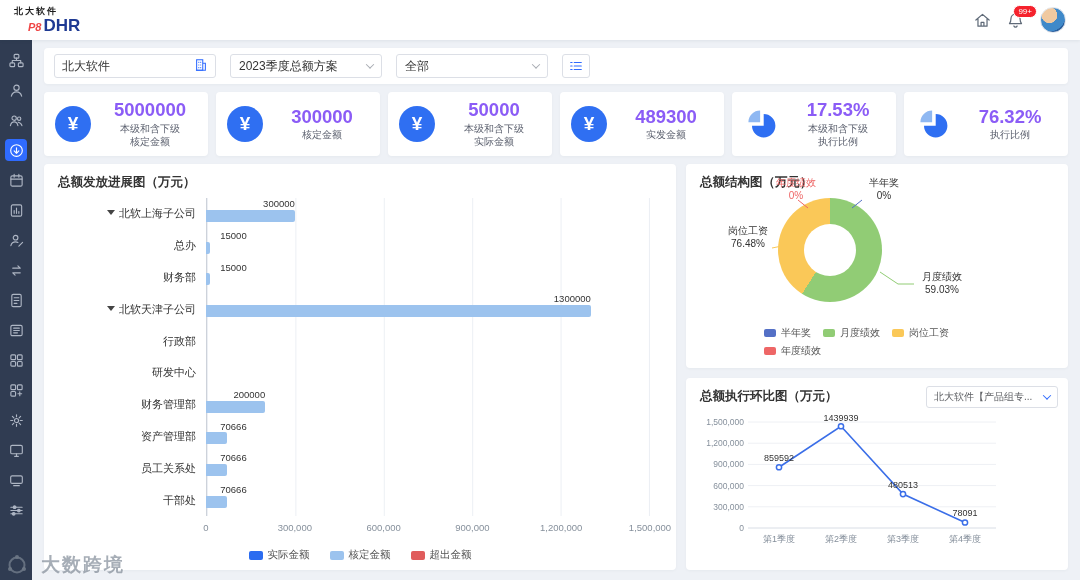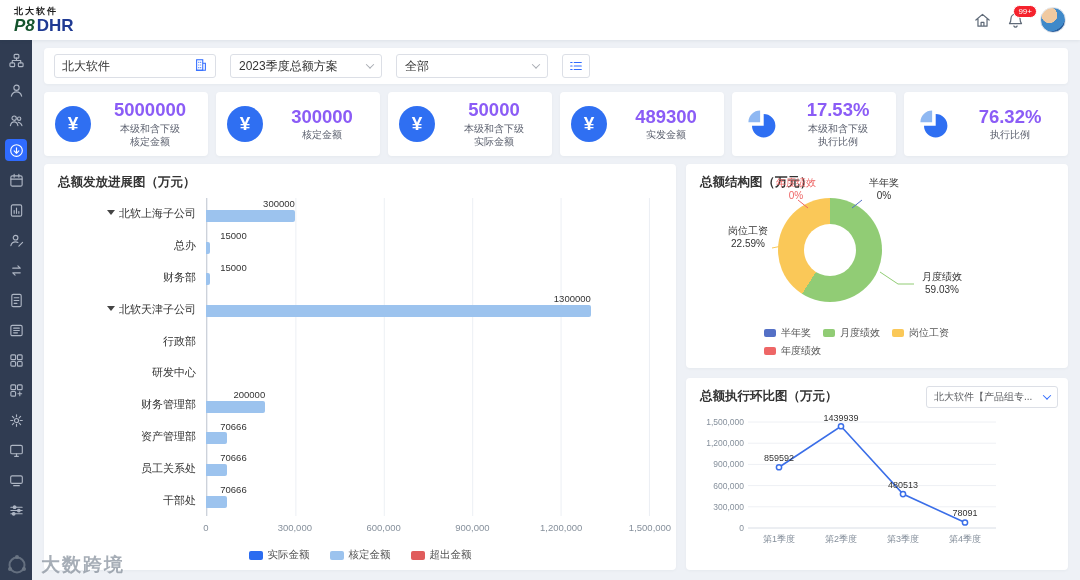--- a/index.html
+++ b/index.html
@@ -6,21 +6,21 @@
   html,body { margin:0; padding:0; }
   body { font-family:"Liberation Sans","DejaVu Sans",sans-serif; background:#d8dde5; }
   .app { position:relative; width:1080px; height:580px; background:#eef1f6; overflow:hidden; }
 
   
   .topbar { position:absolute; top:0; left:0; right:0; height:40px; background:#fff;
             box-shadow:0 1px 3px rgba(31,45,61,.08); z-index:10; display:flex; align-items:center; }
   .brand { margin-left:14px; line-height:1; cursor:pointer; }
   .brand-top { font-size:9px; font-weight:bold; color:#1b1b1b; letter-spacing:2px; }
   .brand-bottom { margin-top:1px; }
-  .brand-bottom .p8 { font-size:17px; font-weight:800; font-style:italic; color:#14532d; }
+  .brand-bottom .p8 { font-size:11px; font-weight:800; font-style:italic; color:#ef4444;margin-left:14px; }
   .brand-bottom .dhr { font-size:17px; font-weight:800; color:#1f3a93; margin-left:2px; }
   .top-right { position:absolute; right:14px; top:0; height:40px; display:flex; align-items:center; gap:16px; }
   .top-icon { position:relative; color:#5f6a78; display:flex; align-items:flex-start; }
   .badge { position:absolute; top:-7px; right:-13px; background:#f5222d; color:#fff; font-size:8px;
            font-style:normal; padding:1px 4px; border-radius:8px; border:1px solid #fff; line-height:1.2; }
   .avatar { width:26px; height:26px; border-radius:50%;
             background:radial-gradient(circle at 35% 30%, #f0c9a0 0 34%, #3f89c9 35% 70%, #2a5f9e 71%);
             border:1px solid #e2e6ec; }
 
   
@@ -440,21 +440,21 @@
               <polyline points="96,82 86,84" fill="none" stroke="#fac858" stroke-width="1"></polyline>
               <polyline points="194,108 212,120 228,120" fill="none" stroke="#91cc75" stroke-width="1"></polyline>
             </svg>
           <div id="pieLabels">
               <div class="pie-label" style="left: 228px; top: 106px; color: rgb(51, 51, 51);">
                 <div>月度绩效</div>
                 <div>59.03%</div>
               </div>
               <div class="pie-label" style="left: 34px; top: 60px; color: rgb(51, 51, 51);">
                 <div>岗位工资</div>
-                <div>22.59%</div>
+                <div>76.48%</div>
               </div>
               <div class="pie-label" style="left: 82px; top: 12px; color: rgb(238, 102, 102);">
                 <div>年度绩效</div>
                 <div>0%</div>
               </div>
               <div class="pie-label" style="left: 170px; top: 12px; color: rgb(51, 51, 51);">
                 <div>半年奖</div>
                 <div>0%</div>
               </div>
             </div>

